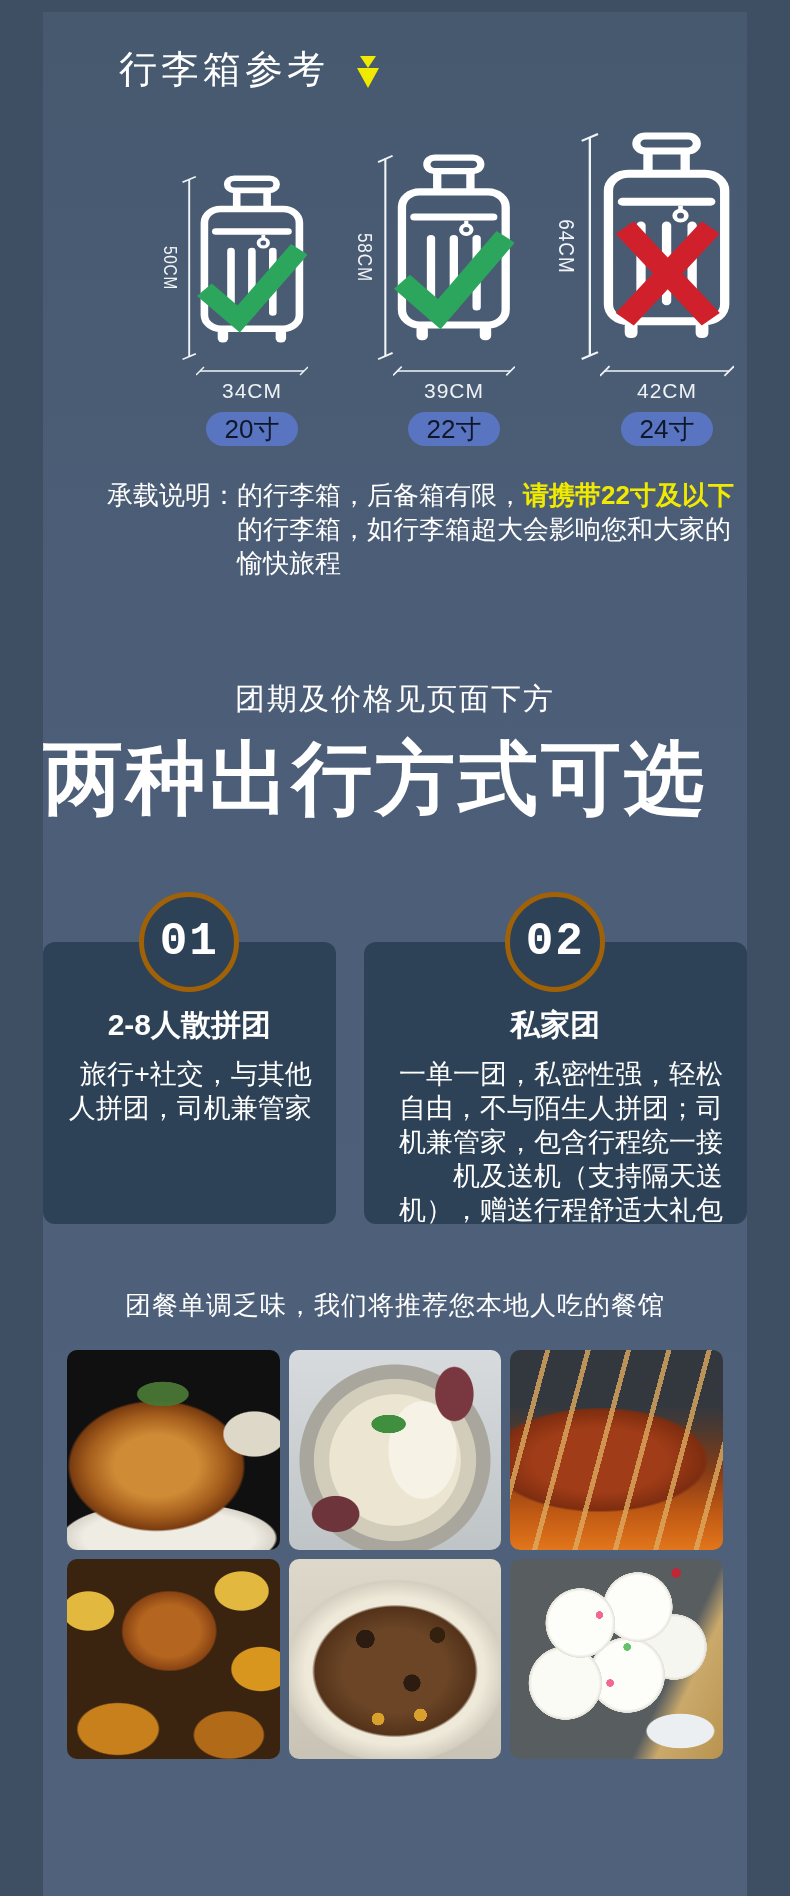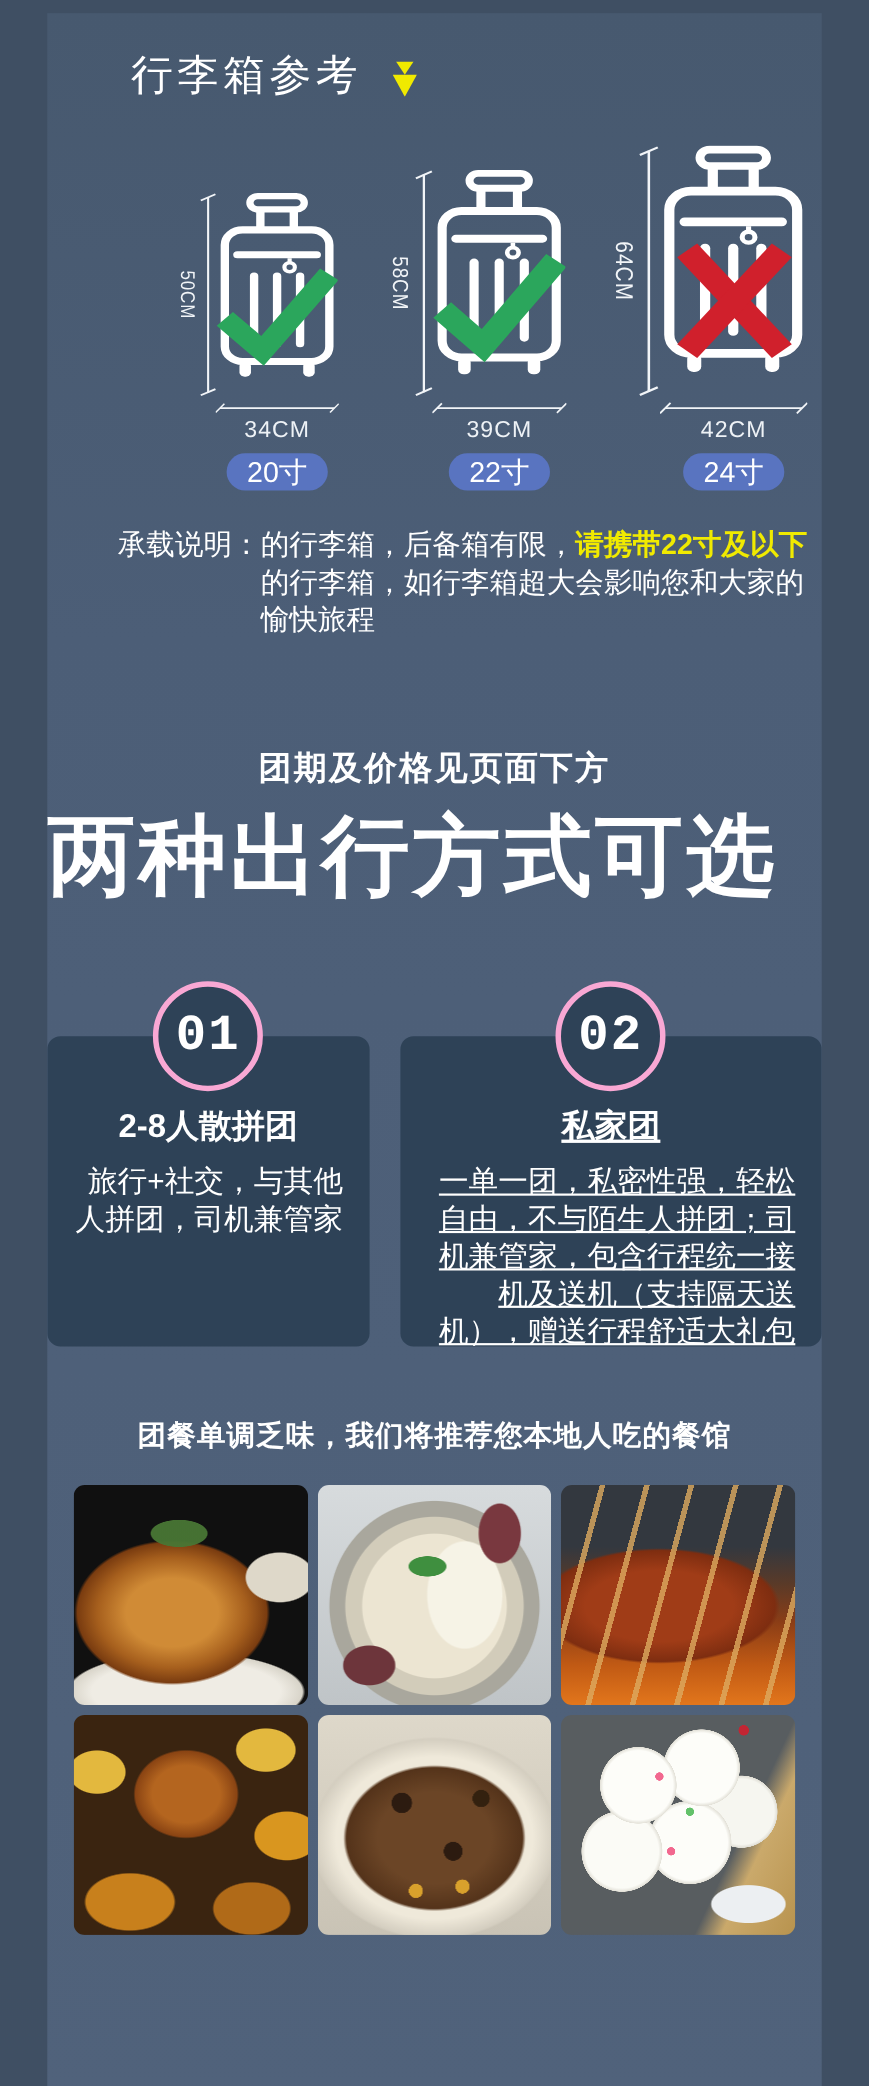--- a/index.html
+++ b/index.html
@@ -24,45 +24,45 @@
   .case-s1{width:152px;height:186px;margin-left:-42px;}
   .case-s2{width:166px;height:207px;margin-left:-46px;}
   .case-s3{width:186px;height:229px;margin-left:-52px;}
   .dim-text{font-size:19px;fill:#f2f5f8;letter-spacing:1px;}
   .wline{display:block;height:12px;margin-top:4px;}
   .wline-1{width:112px;}.wline-2{width:122px;}.wline-3{width:134px;}
   .wlabel{font-size:21px;margin-top:2px;color:#eef2f6;letter-spacing:1px;}
   .pill{
     margin-top:9px;width:92px;height:34px;border-radius:17px;
     background:#5974C0;display:flex;align-items:center;justify-content:center;
-    font-size:26px;color:#ffffff;
+    font-size:26px;color:#0f172a;
   }
   .note{display:flex;margin:32px 0 0 64px;font-size:26px;line-height:34px;}
   .note-label{flex:none;}
   .note-body{width:534px;}
   .hl{color:#F0EA00;font-weight:bold;}
   
-  .subtitle{margin:0;text-align:center;font-weight:bold;}
+  .subtitle{margin:0;text-align:center;font-weight:normal;}
   .sub-modes{margin-top:100px;font-size:30px;line-height:38px;letter-spacing:2px;}
   .big-title{
     margin:0;text-align:left;color:#fff;
     font-family:"Liberation Serif","DejaVu Serif",serif;font-weight:bold;
   }
   .title-modes{margin-top:14px;font-size:80px;line-height:94px;letter-spacing:3px;}
   .cards{display:flex;justify-content:center;gap:28px;margin-top:116px;}
   .mode-card{
     position:relative;height:282px;border-radius:12px;background:#2E4257;
     box-sizing:border-box;padding:64px 24px 0;
   }
   .card-1{width:318px;}
-  .card-2{width:418px;text-decoration:underline;}
+  .card-2{width:418px;}
   .num-circle{
     position:absolute;top:-50px;left:50%;transform:translateX(-50%);
     width:100px;height:100px;border-radius:50%;
-    background:#2E4257;border:5px solid #f9a8d4;box-sizing:border-box;
+    background:#2E4257;border:5px solid #a16207;box-sizing:border-box;
     display:flex;align-items:center;justify-content:center;
   }
   .num-text{font-family:"Liberation Mono","DejaVu Sans Mono",monospace;font-size:46px;font-weight:bold;letter-spacing:2px;}
   .card-title{margin:0;text-align:center;font-size:30px;font-weight:bold;line-height:38px;}
   .card-desc{margin:13px 0 0;font-size:27px;line-height:34px;text-align:right;}
   
   .sub-food{margin-top:64px;font-size:26px;line-height:34px;letter-spacing:1px;}
   .title-food{margin-top:8px;font-size:76px;line-height:108px;letter-spacing:2px;white-space:pre;word-spacing:15px;}
   .food-grid{
     display:grid;grid-template-columns:repeat(3,1fr);gap:9px;

